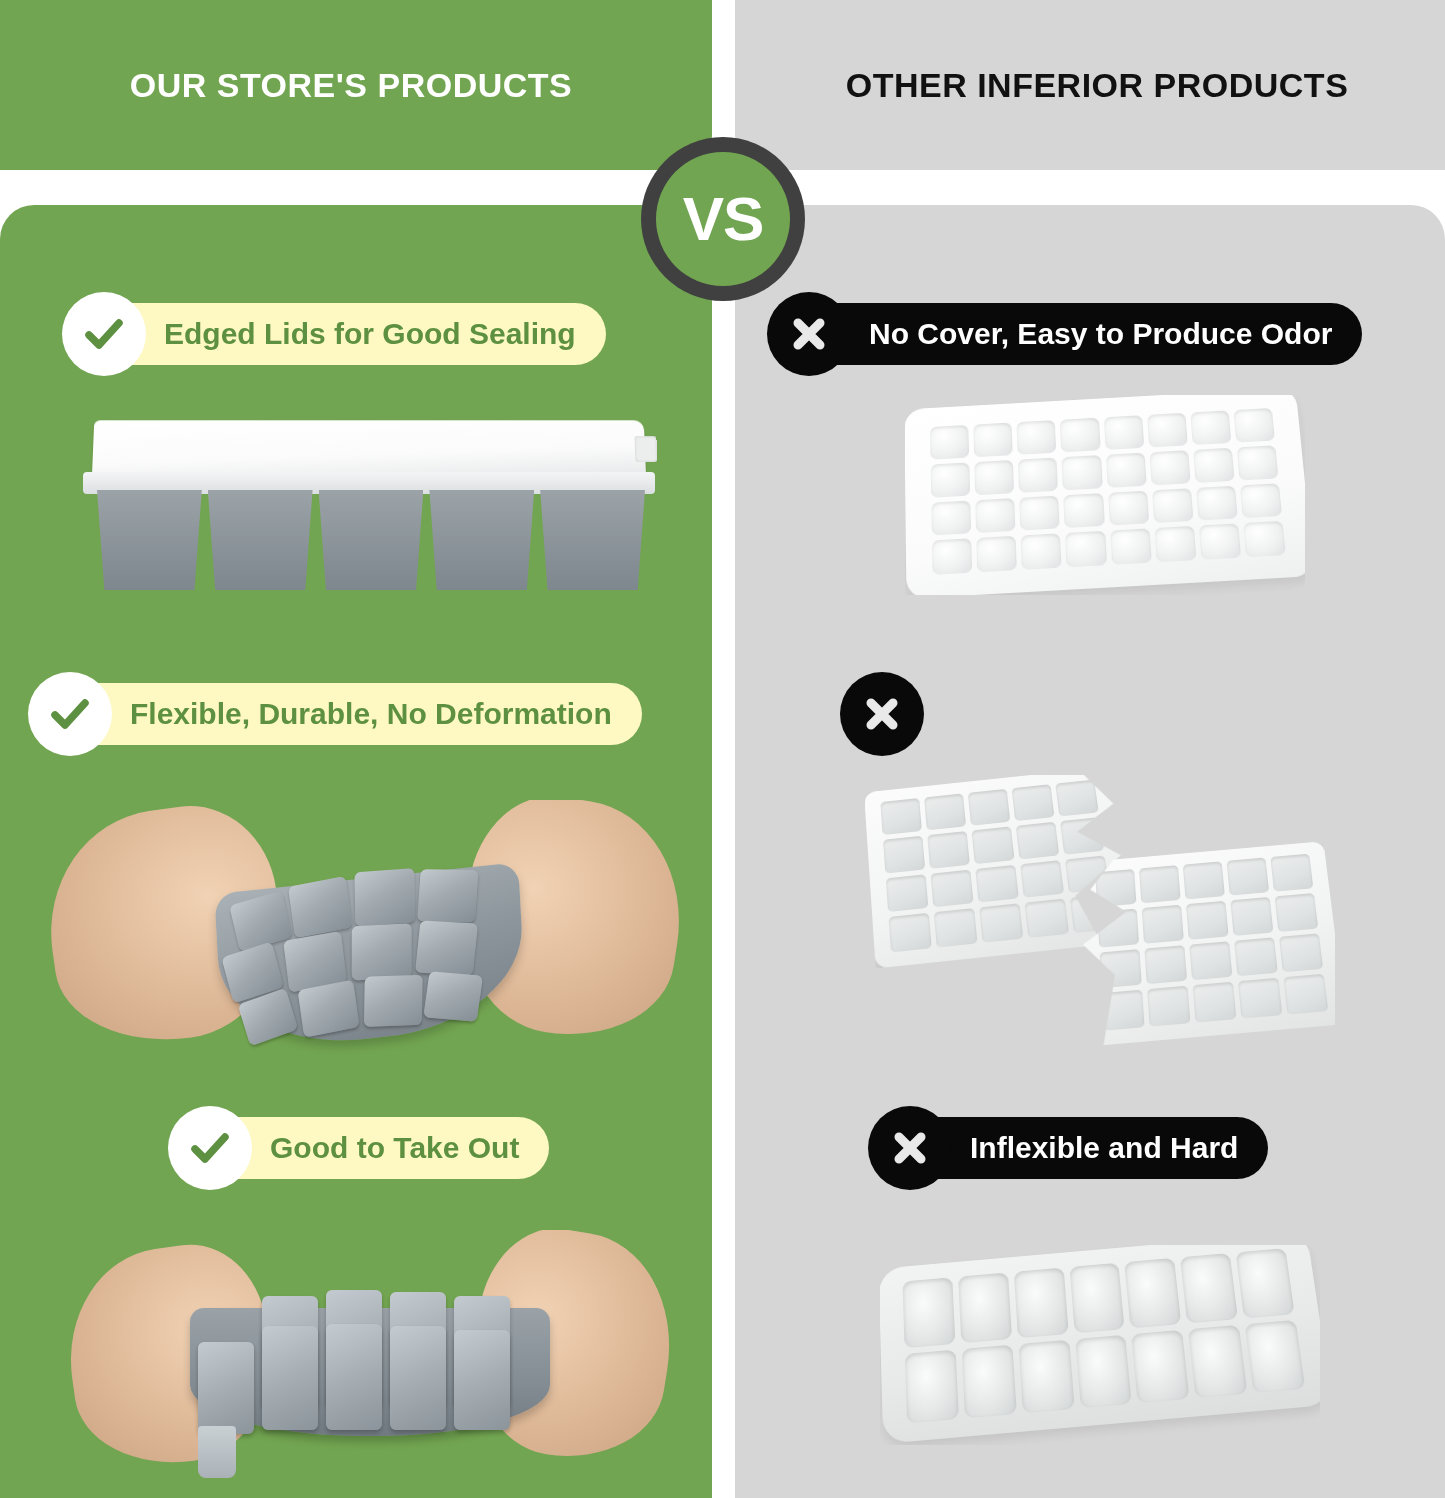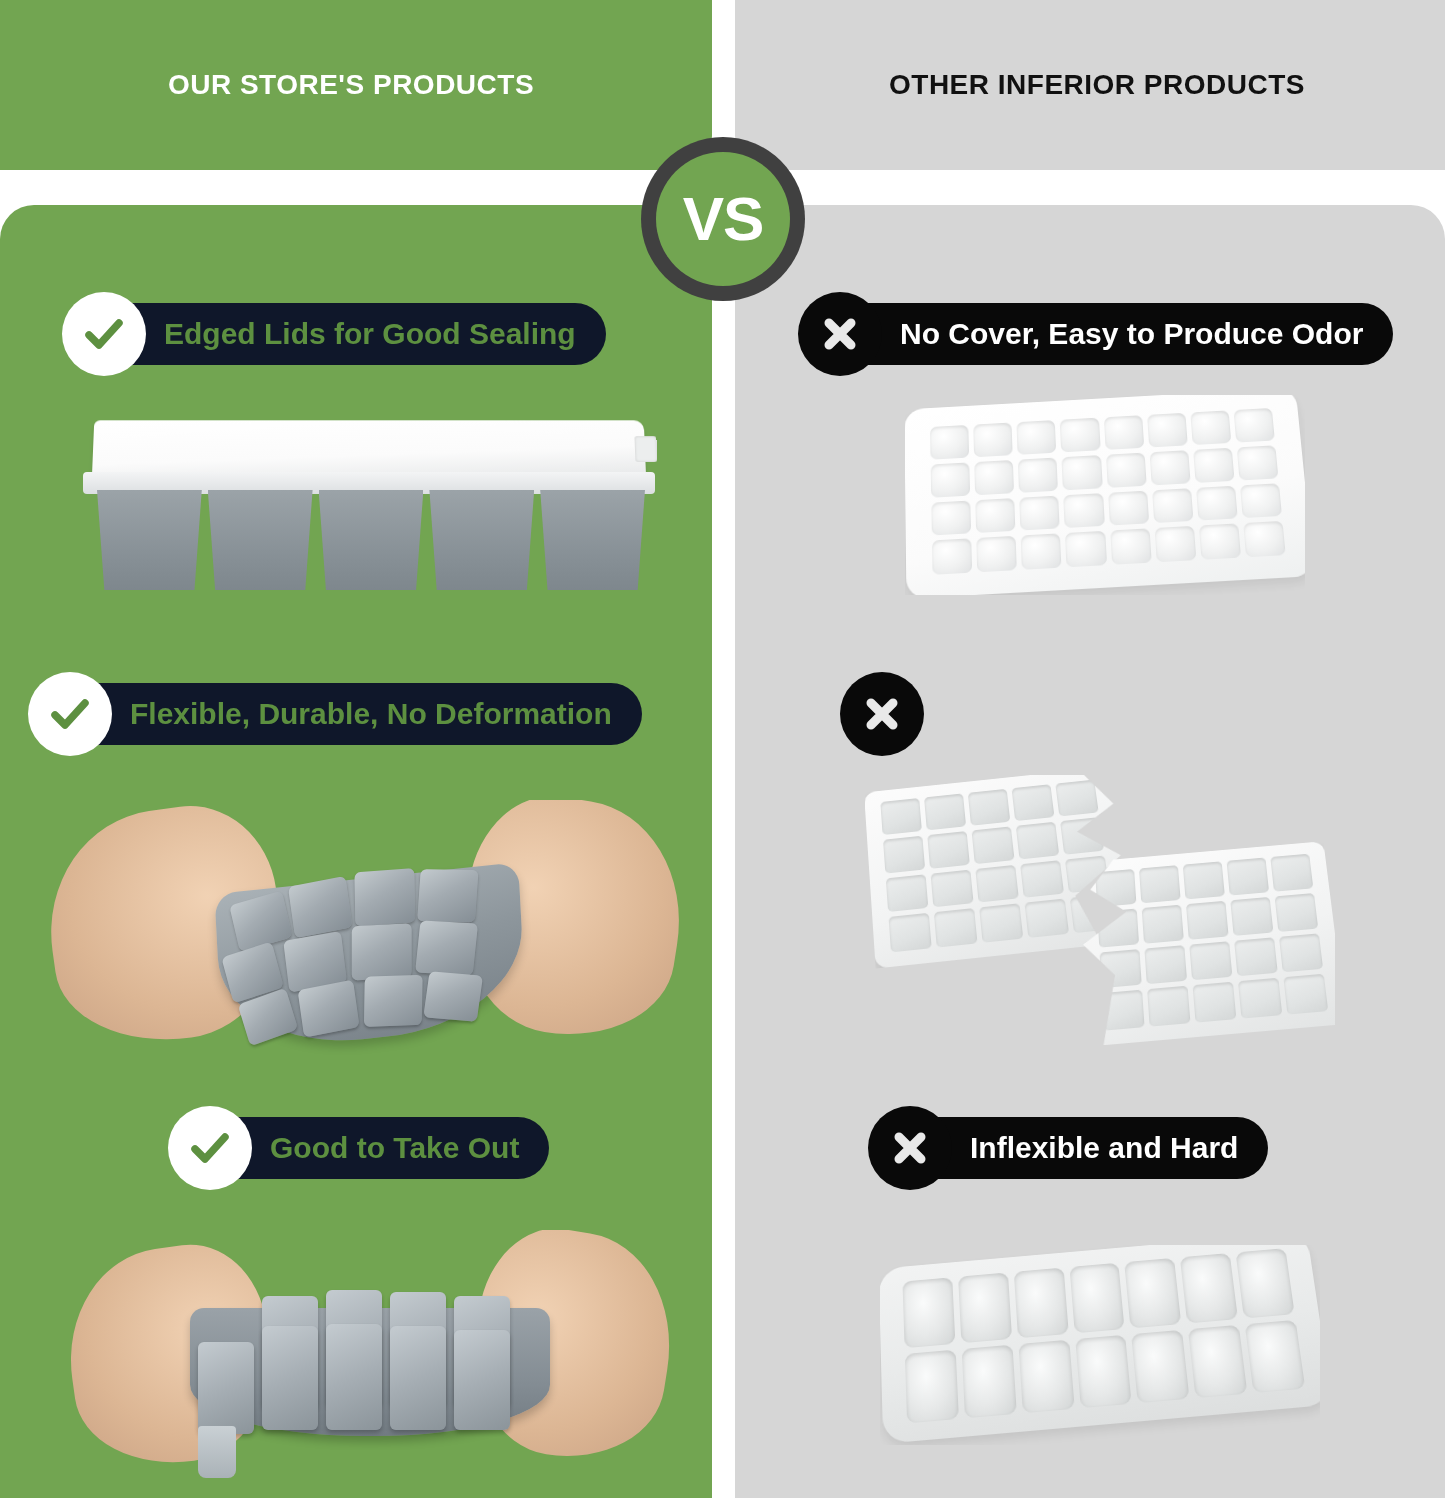--- a/index.html
+++ b/index.html
@@ -31,21 +31,21 @@
   }
   .body-right{
     left:735px;top:205px;width:710px;height:1293px;
     background:#d6d6d6;
     border-radius:34px 34px 0 0;
   }
 
   .hdr-title{
     position:absolute;top:0;height:170px;
     display:flex;align-items:center;
-    font-weight:bold;font-size:28px;letter-spacing:.5px;
+    font-weight:bold;font-size:34px;letter-spacing:.5px;
     white-space:nowrap;
   }
   .hdr-title.left{left:0;width:712px;justify-content:center;color:#ffffff;padding-right:10px;box-sizing:border-box;}
   .hdr-title.right{left:735px;width:710px;justify-content:center;color:#111111;padding-left:14px;box-sizing:border-box;}
 
   
   .vs-wrap{
     position:absolute;left:641px;top:137px;width:164px;height:164px;
     border-radius:50%;
     background:#404040;
@@ -73,21 +73,21 @@
   }
   .pill .bar{
     height:62px;border-radius:31px;
     display:flex;align-items:center;
     margin-left:-46px;padding-left:64px;padding-right:30px;
     z-index:2;white-space:nowrap;
   }
   .pill .bar span{font-weight:bold;font-size:30px;line-height:1;}
 
   .pill.good .badge{background:#ffffff;}
-  .pill.good .bar{background:#0f172a;}
+  .pill.good .bar{background:#fef9c3;}
   .pill.good .bar span{color:#5d9040;}
 
   .pill.bad .badge{background:#090909;}
   .pill.bad .bar{background:#090909;}
   .pill.bad .bar span{color:#ffffff;}
 
   .ico{width:50px;height:50px;display:block;}
 
   
   .photo{position:absolute;overflow:hidden;}
@@ -324,21 +324,21 @@
     <div class="pcube" style="left:256px;top:60px;height:116px;"></div>
     <div class="pcube" style="left:320px;top:62px;height:114px;"></div>
     <div class="pcube" style="left:384px;top:66px;height:110px;"></div>
     <div class="pcube" style="left:192px;top:96px;height:104px;"></div>
     <div class="pcube" style="left:256px;top:94px;height:106px;"></div>
     <div class="pcube" style="left:320px;top:96px;height:104px;"></div>
     <div class="pcube" style="left:384px;top:100px;height:100px;"></div>
     <div class="tab"></div>
   </div>
 
-  <div class="pill bad" style="left:798px;top:292px;">
+  <div class="pill bad" style="left:767px;top:292px;">
     <div class="badge">
       <svg class="ico" viewBox="0 0 50 50" aria-hidden="true">
         <path d="M14 14 L36 36 M36 14 L14 36" fill="none" stroke="#e9e9e9" stroke-width="9" stroke-linecap="round"></path>
       </svg>
     </div>
     <div class="bar">
       <span>No Cover, Easy to Produce Odor</span>
     </div>
   </div>
 

